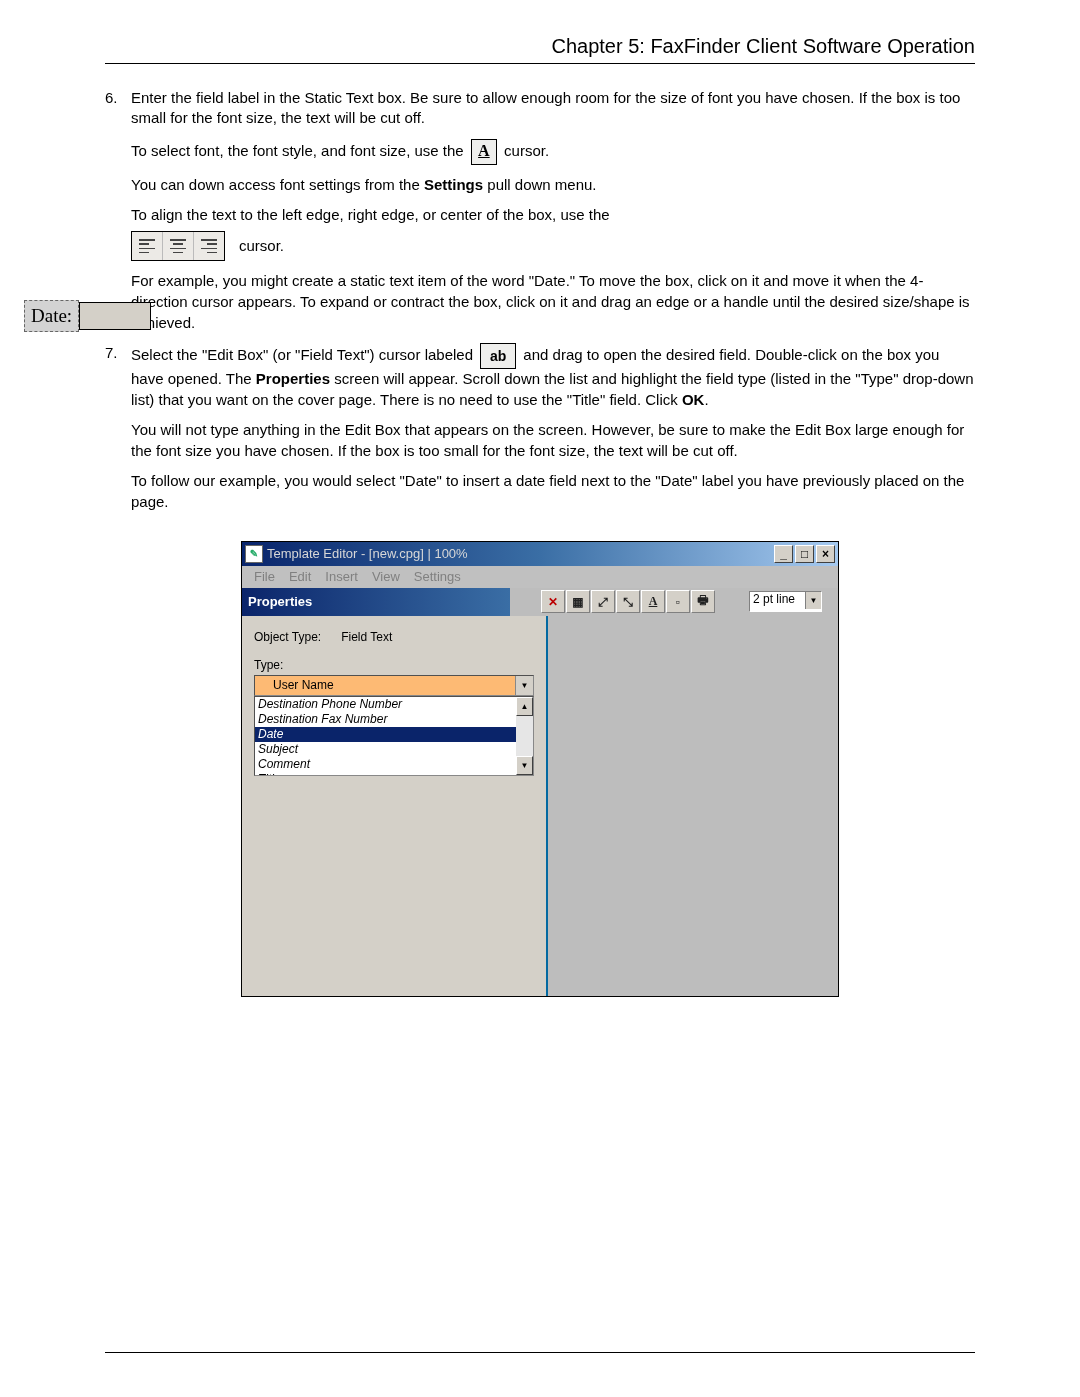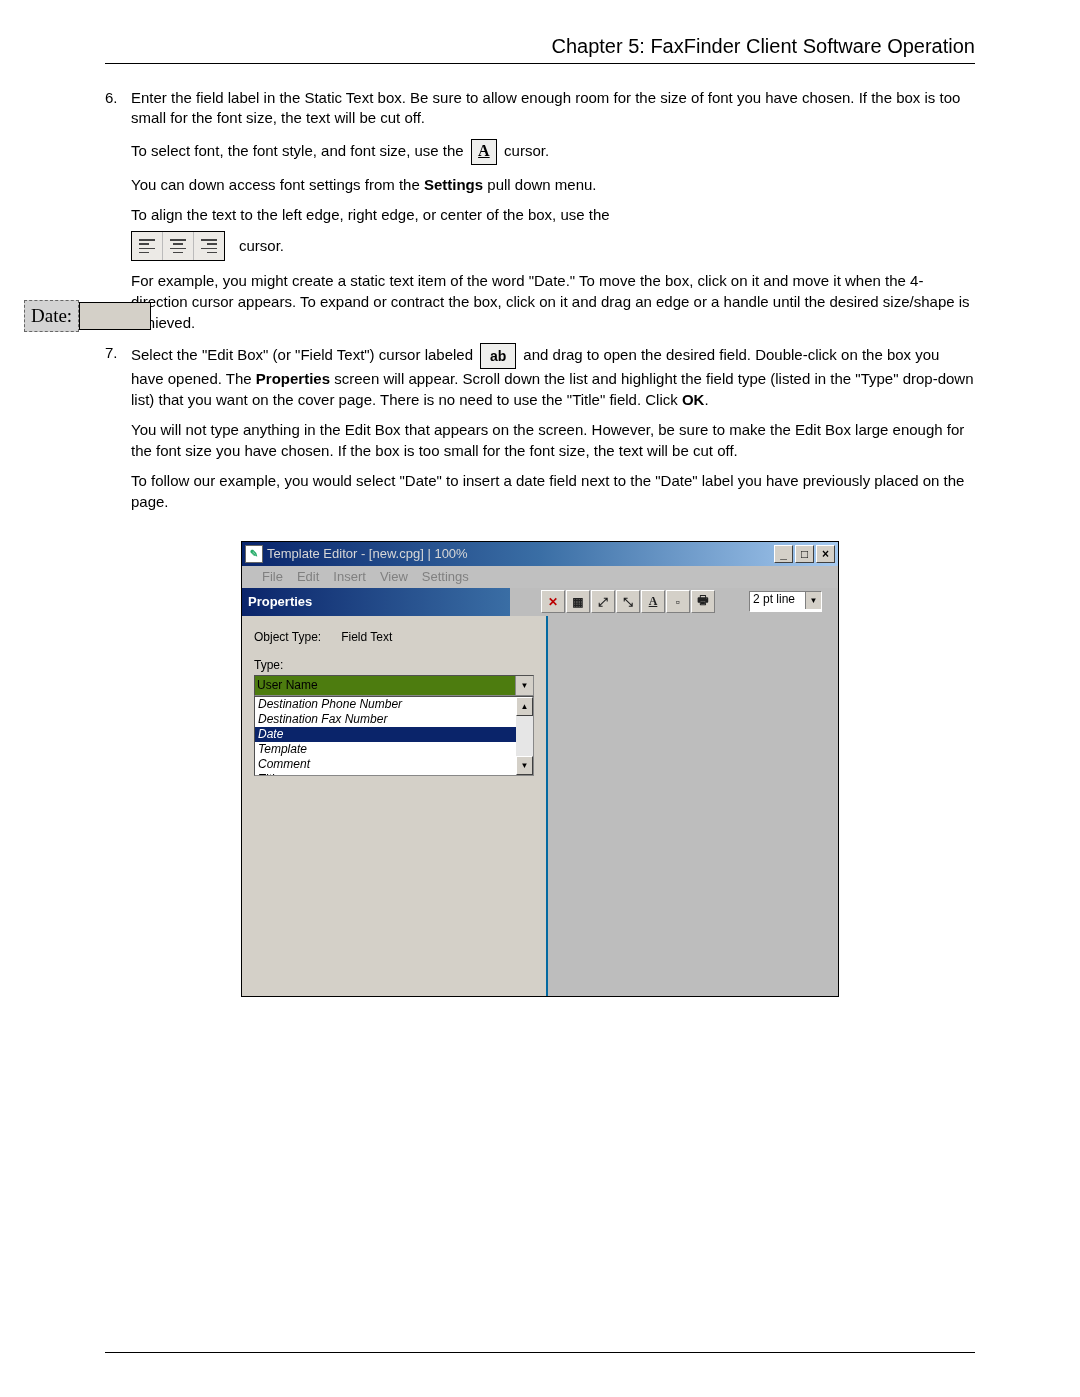--- a/index.html
+++ b/index.html
@@ -123,21 +123,21 @@
     border: 1px solid #fff;
     border-right-color:#404040; border-bottom-color:#404040;
     margin-left: 2px;
     display:flex; align-items:center; justify-content:center;
     font-size:12px; font-weight:bold; color:#000;
   }
   .menubar {
     height: 22px;
     display:flex;
     align-items:center;
-    padding-left:20px;
+    padding-left:12px;
     color:#808080;
     gap: 14px;
     font-size:13px;
   }
   .toolrow {
     height: 28px;
     background: linear-gradient(to right, #0a246a, #3a6ea5 45%, #bdbdbd 45%);
     display:flex;
     align-items:center;
   }
@@ -188,27 +188,27 @@
   .txtfield {
     width: 100%; height: 21px;
     background:#fff;
     border:1px solid #888;
     border-top-color:#505050; border-left-color:#505050;
     box-sizing:border-box;
     margin-top:3px;
   }
   .combo {
     width: 100%; height: 21px;
-    background:#4d7c0f;
+    background:#fdba74;
     border:1px solid #888;
     border-top-color:#505050; border-left-color:#505050;
     box-sizing:border-box;
     margin-top:3px;
     display:flex; align-items:center;
-    padding-left:2px;
+    padding-left:18px;
     font-size:12px;
     text-align:center;
   }
   .combo .dd {
     margin-left:auto; width:17px; height:19px;
     background:#d4d0c8;
     border-left:1px solid #888;
     display:flex; align-items:center; justify-content:center; font-size:8px;
   }
   .listbox {
@@ -370,21 +370,21 @@
           <span>Type:</span>
           <div class="combo">
             <span>User Name</span>
             <span class="dd">▼</span>
           </div>
           <div class="listbox">
             <div class="list-items">
               <div>Destination Phone Number</div>
               <div>Destination Fax Number</div>
               <div class="sel">Date</div>
-              <div>Template</div>
+              <div>Subject</div>
               <div>Comment</div>
               <div style="border-top:0">Title</div>
             </div>
             <div class="scroll">
               <div class="sbtn">▲</div>
               <div class="sthumb"></div>
               <div class="sbtn">▼</div>
             </div>
           </div>
         </div>

